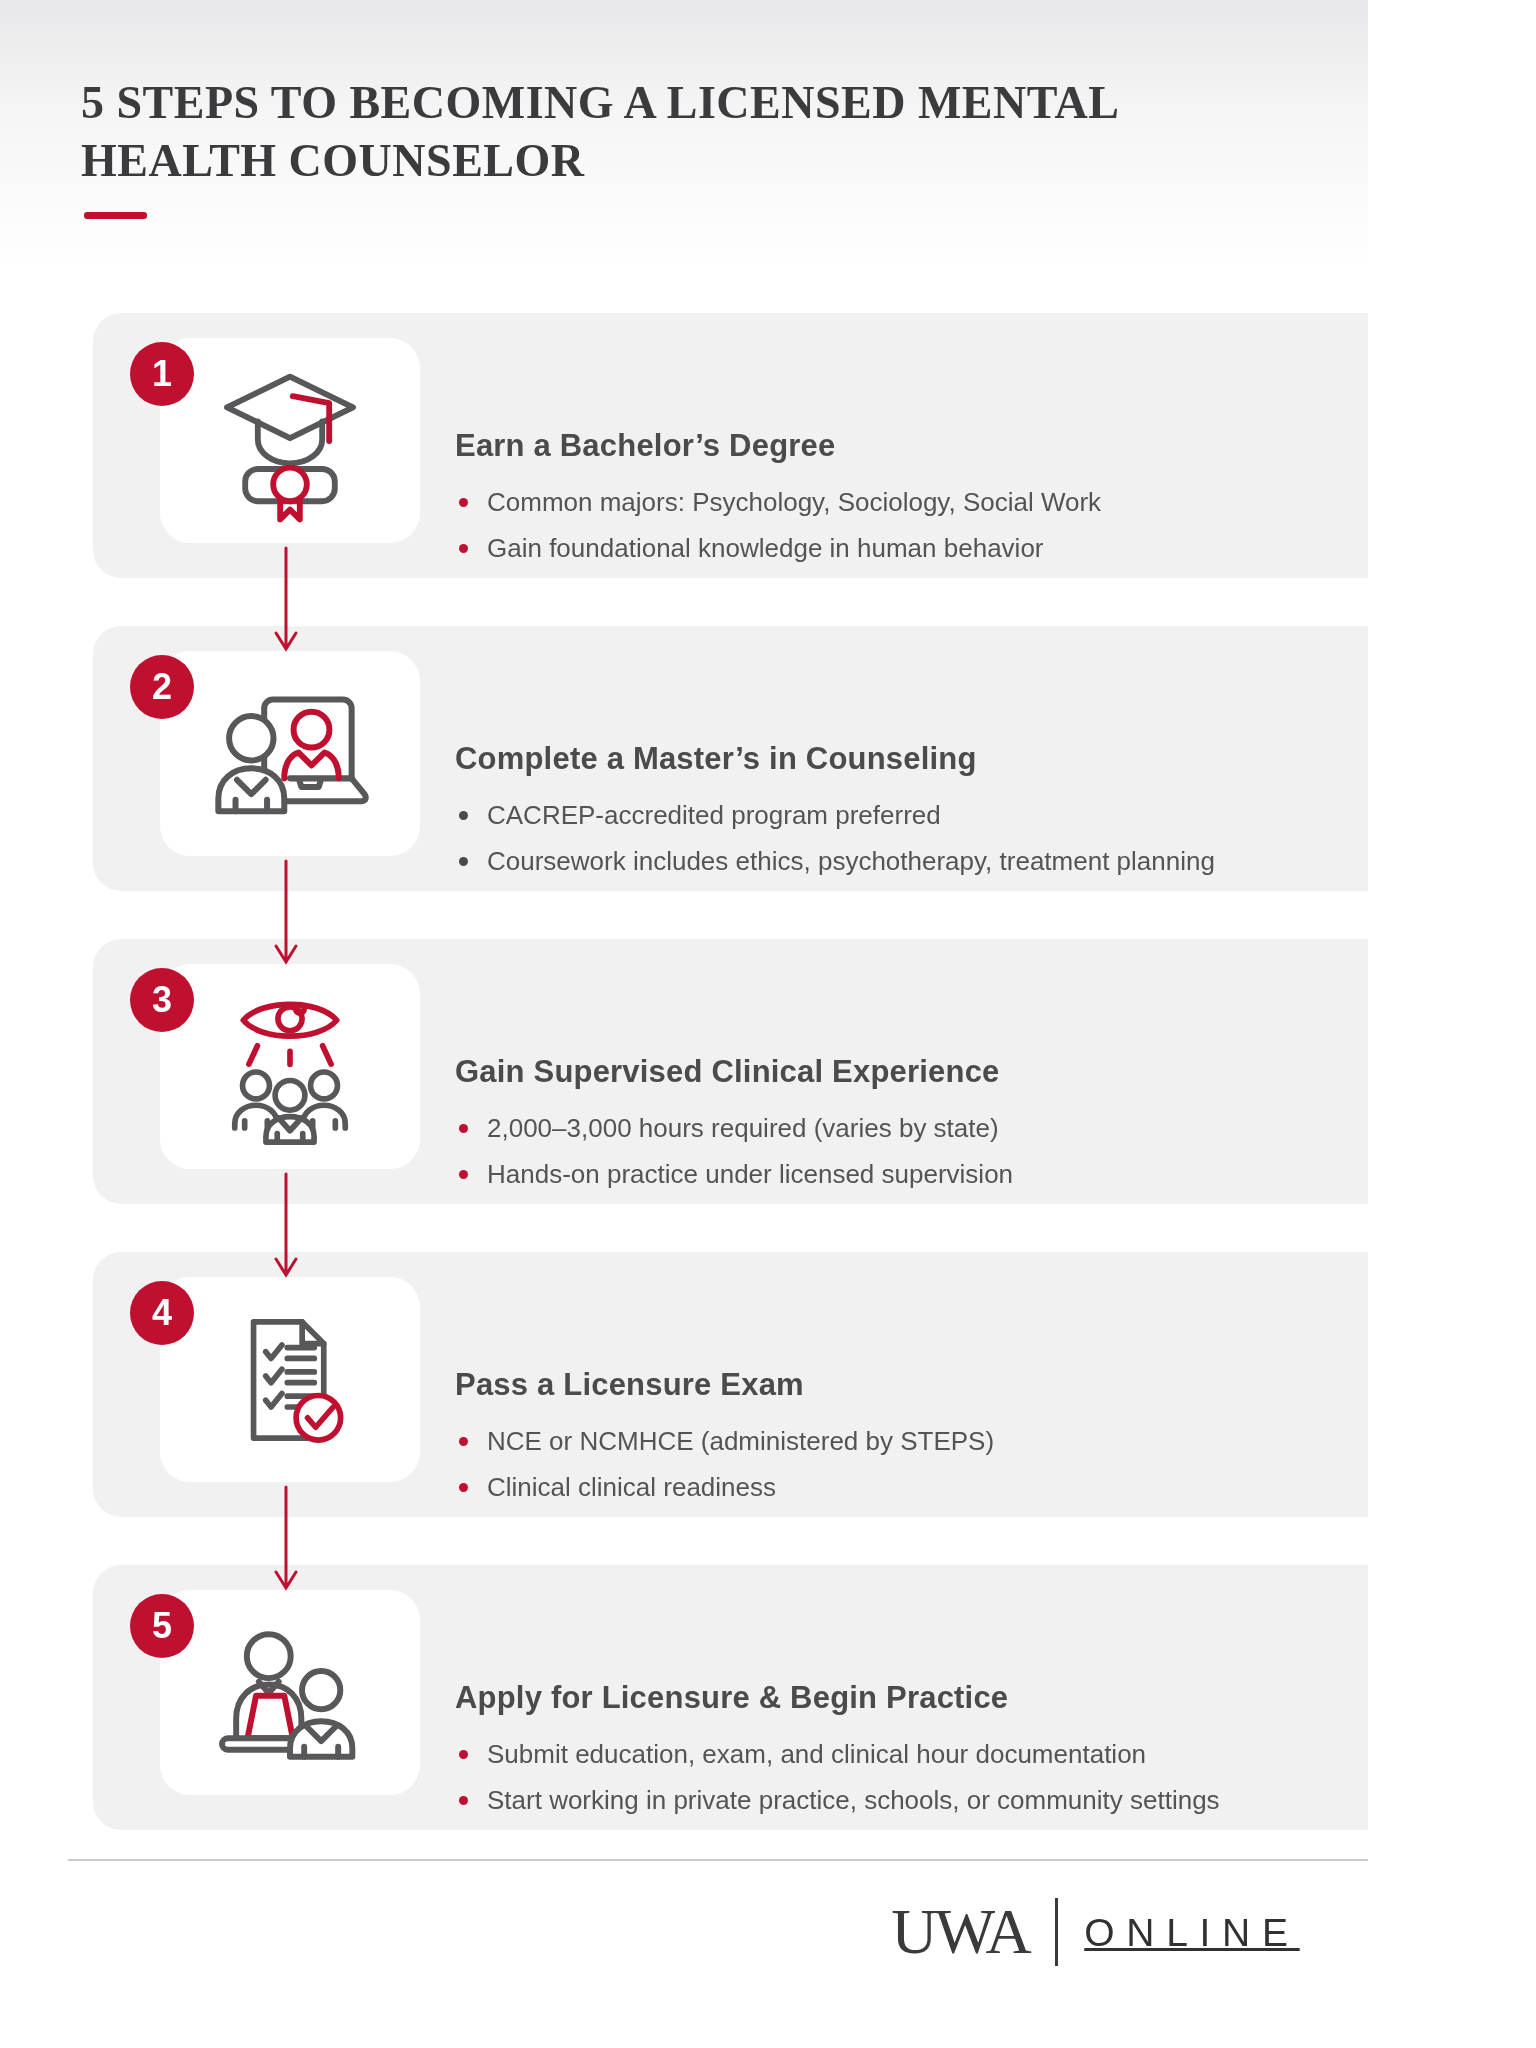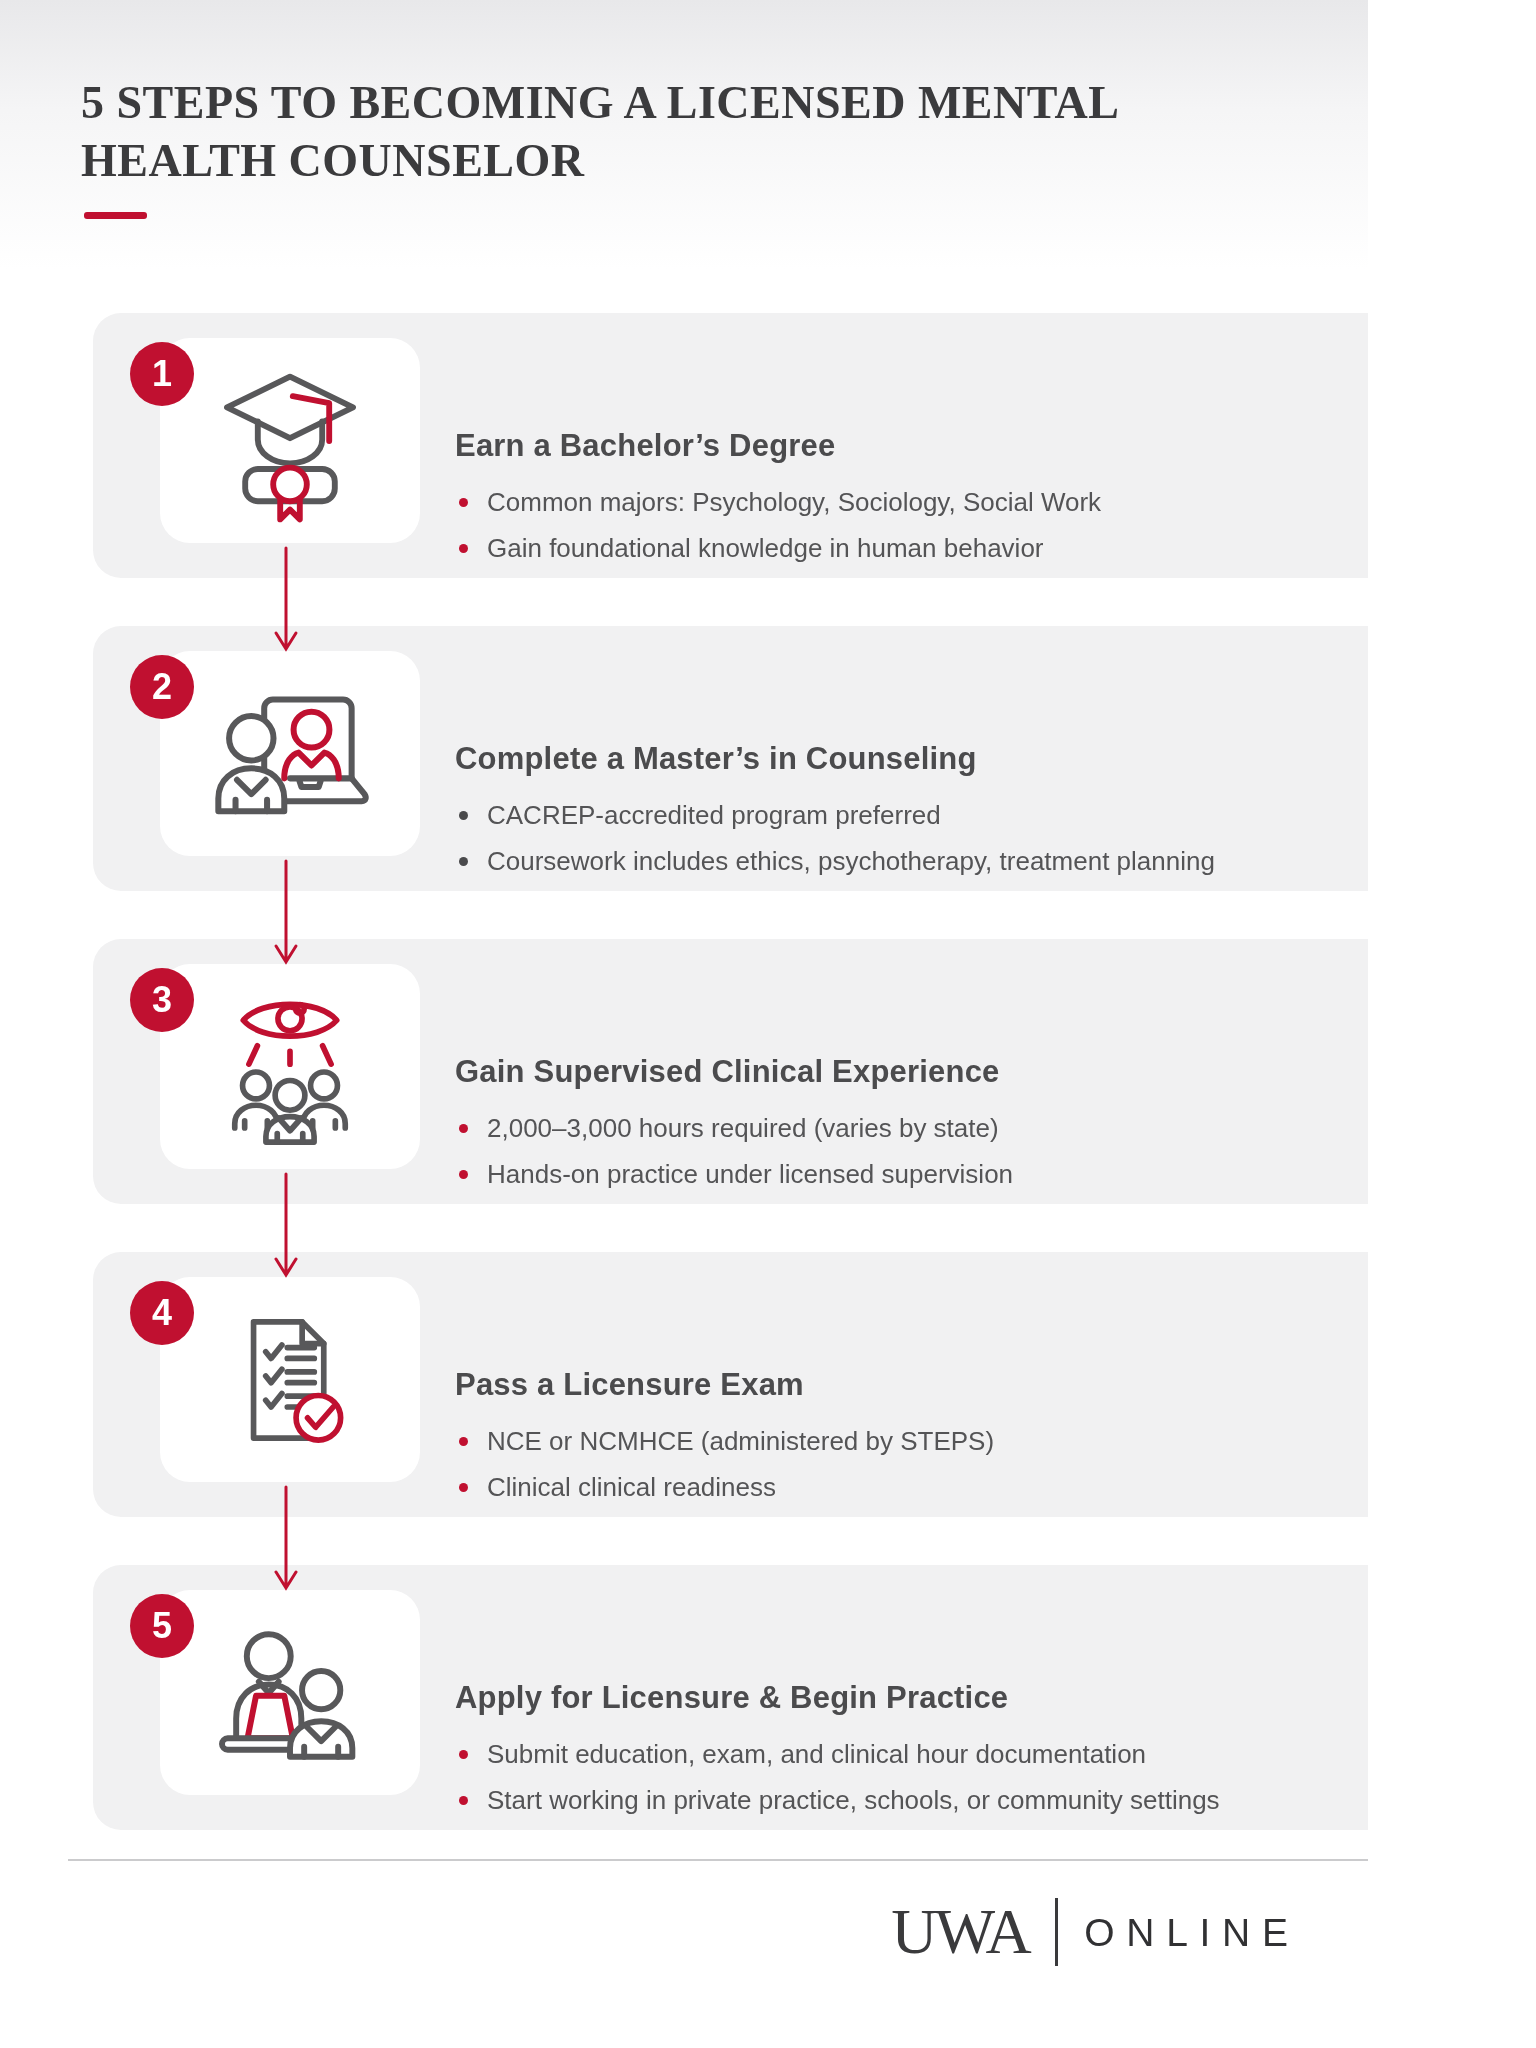--- a/index.html
+++ b/index.html
@@ -61,20 +61,21 @@
     display:flex; align-items:center;
   }
   .logo-uwa {
     font-family:"Liberation Serif", serif; font-size:64px; font-weight:400;
     letter-spacing:-0.04em; color:#3a3a3c; line-height:1;
   }
   .logo-bar { width:3px; height:68px; background:#3a3a3c; margin:0 26px; }
   .logo-online {
     font-size:39px; letter-spacing:0.30em; color:#313133; line-height:1;
     margin-right:-0.30em;
+    text-decoration:underline;
   }
   svg.icon { display:block; }
   .s-gray { stroke:#58585a; }
   .s-red  { stroke:#c01030; }
 </style>
 </head>
 <body>
 
 <div class="page">
 

